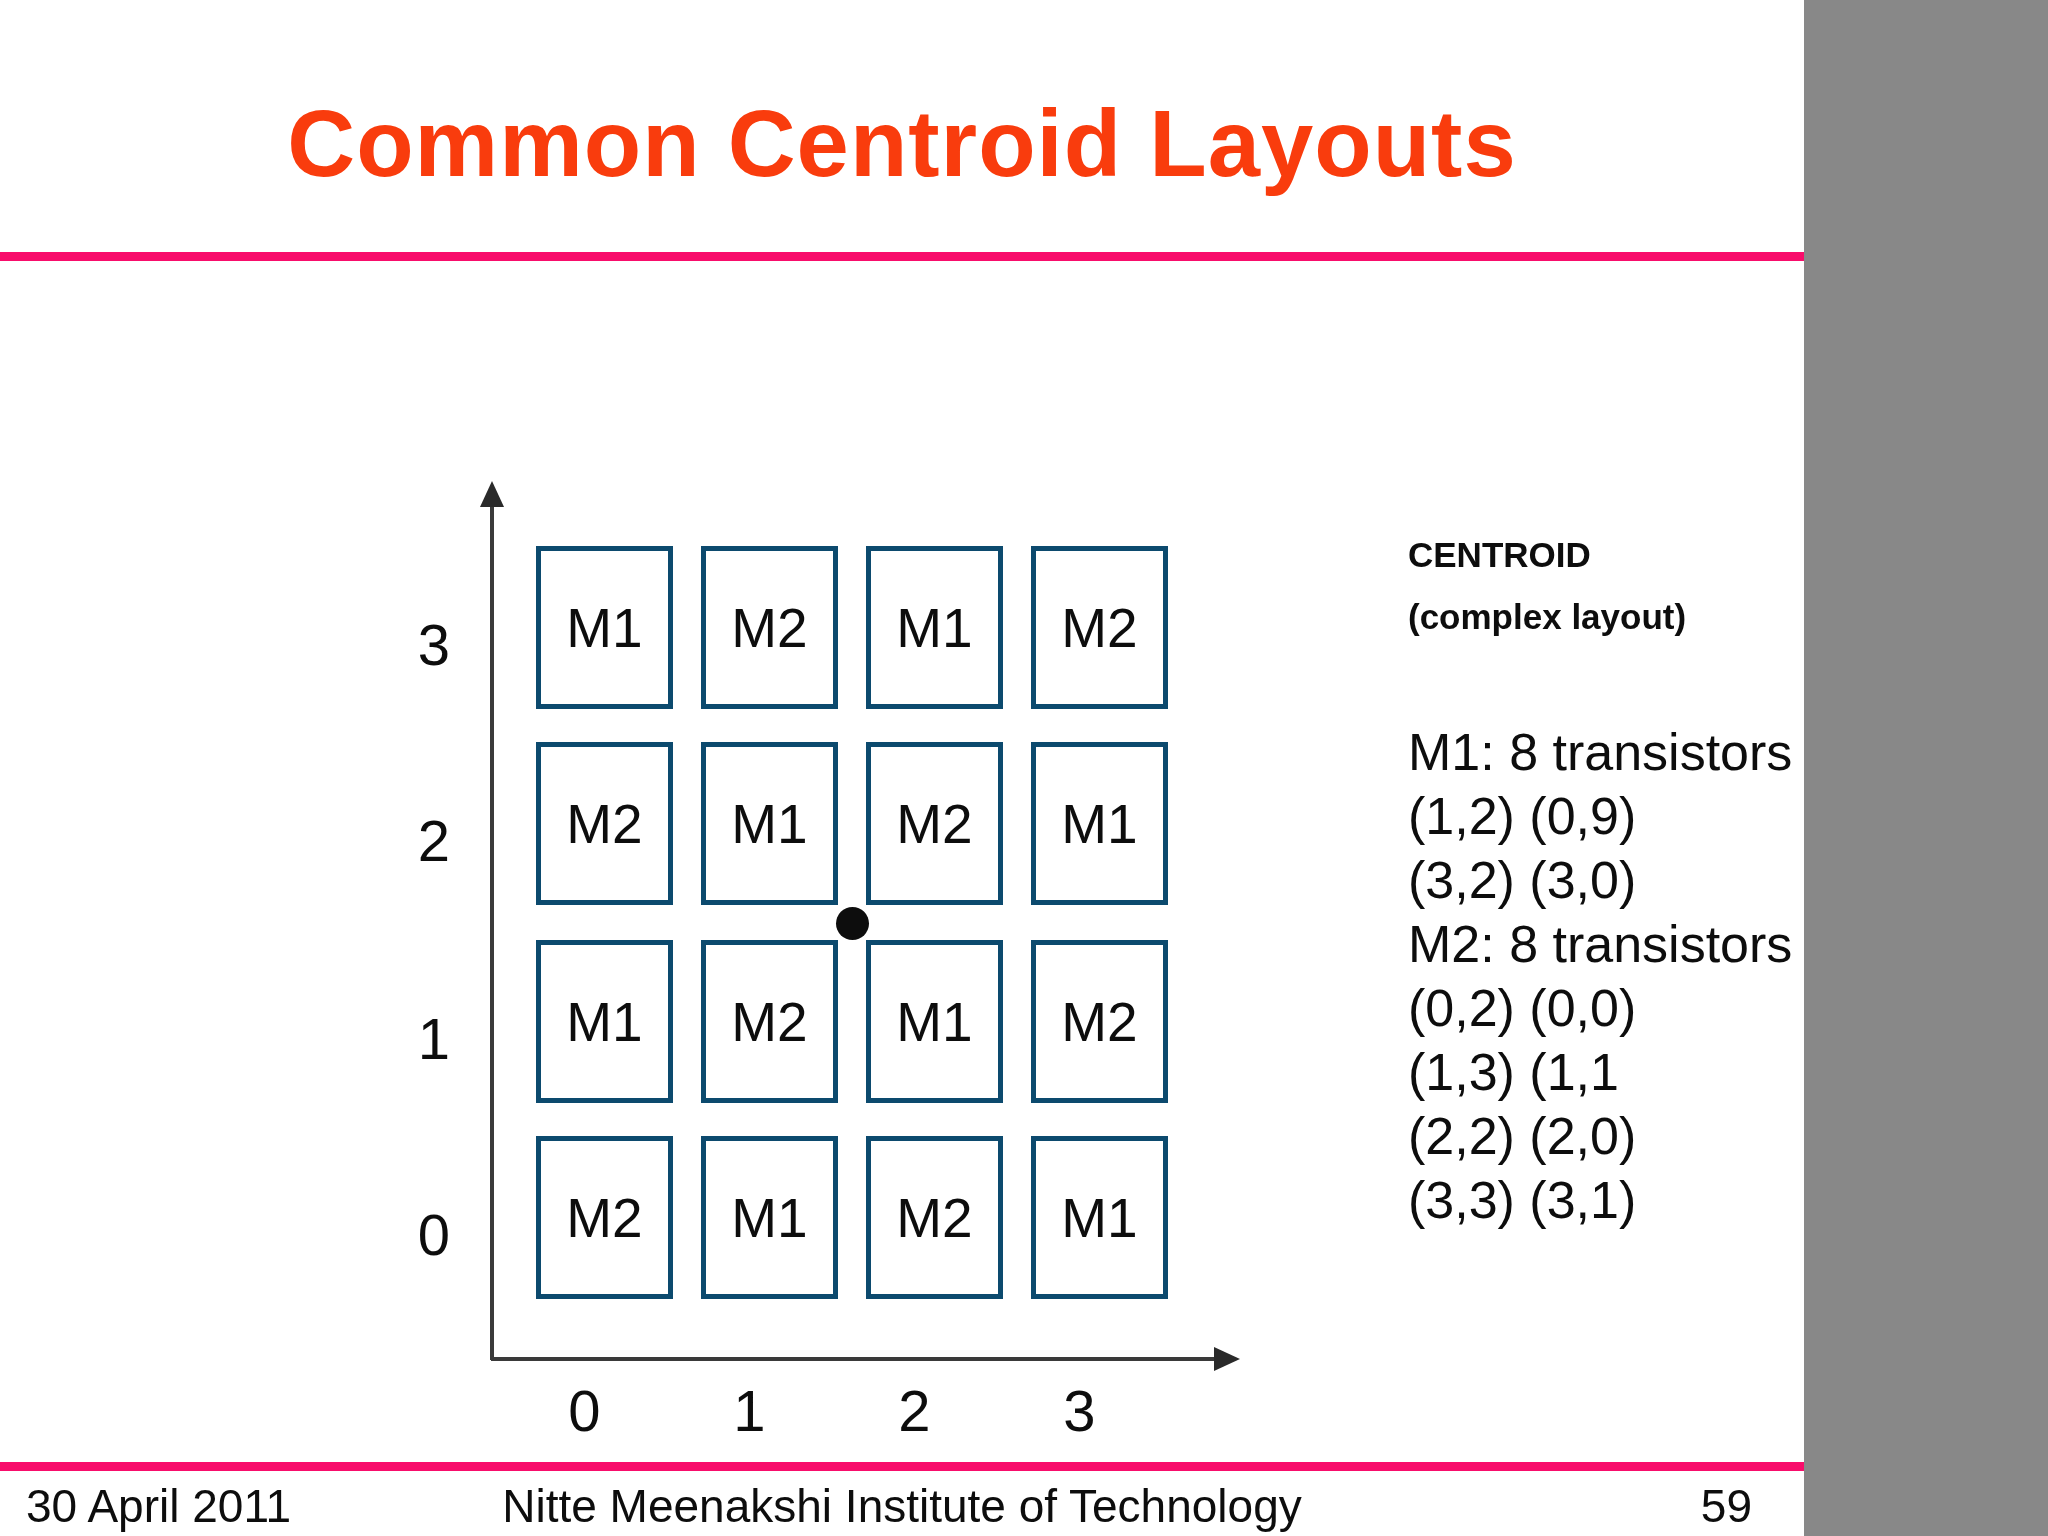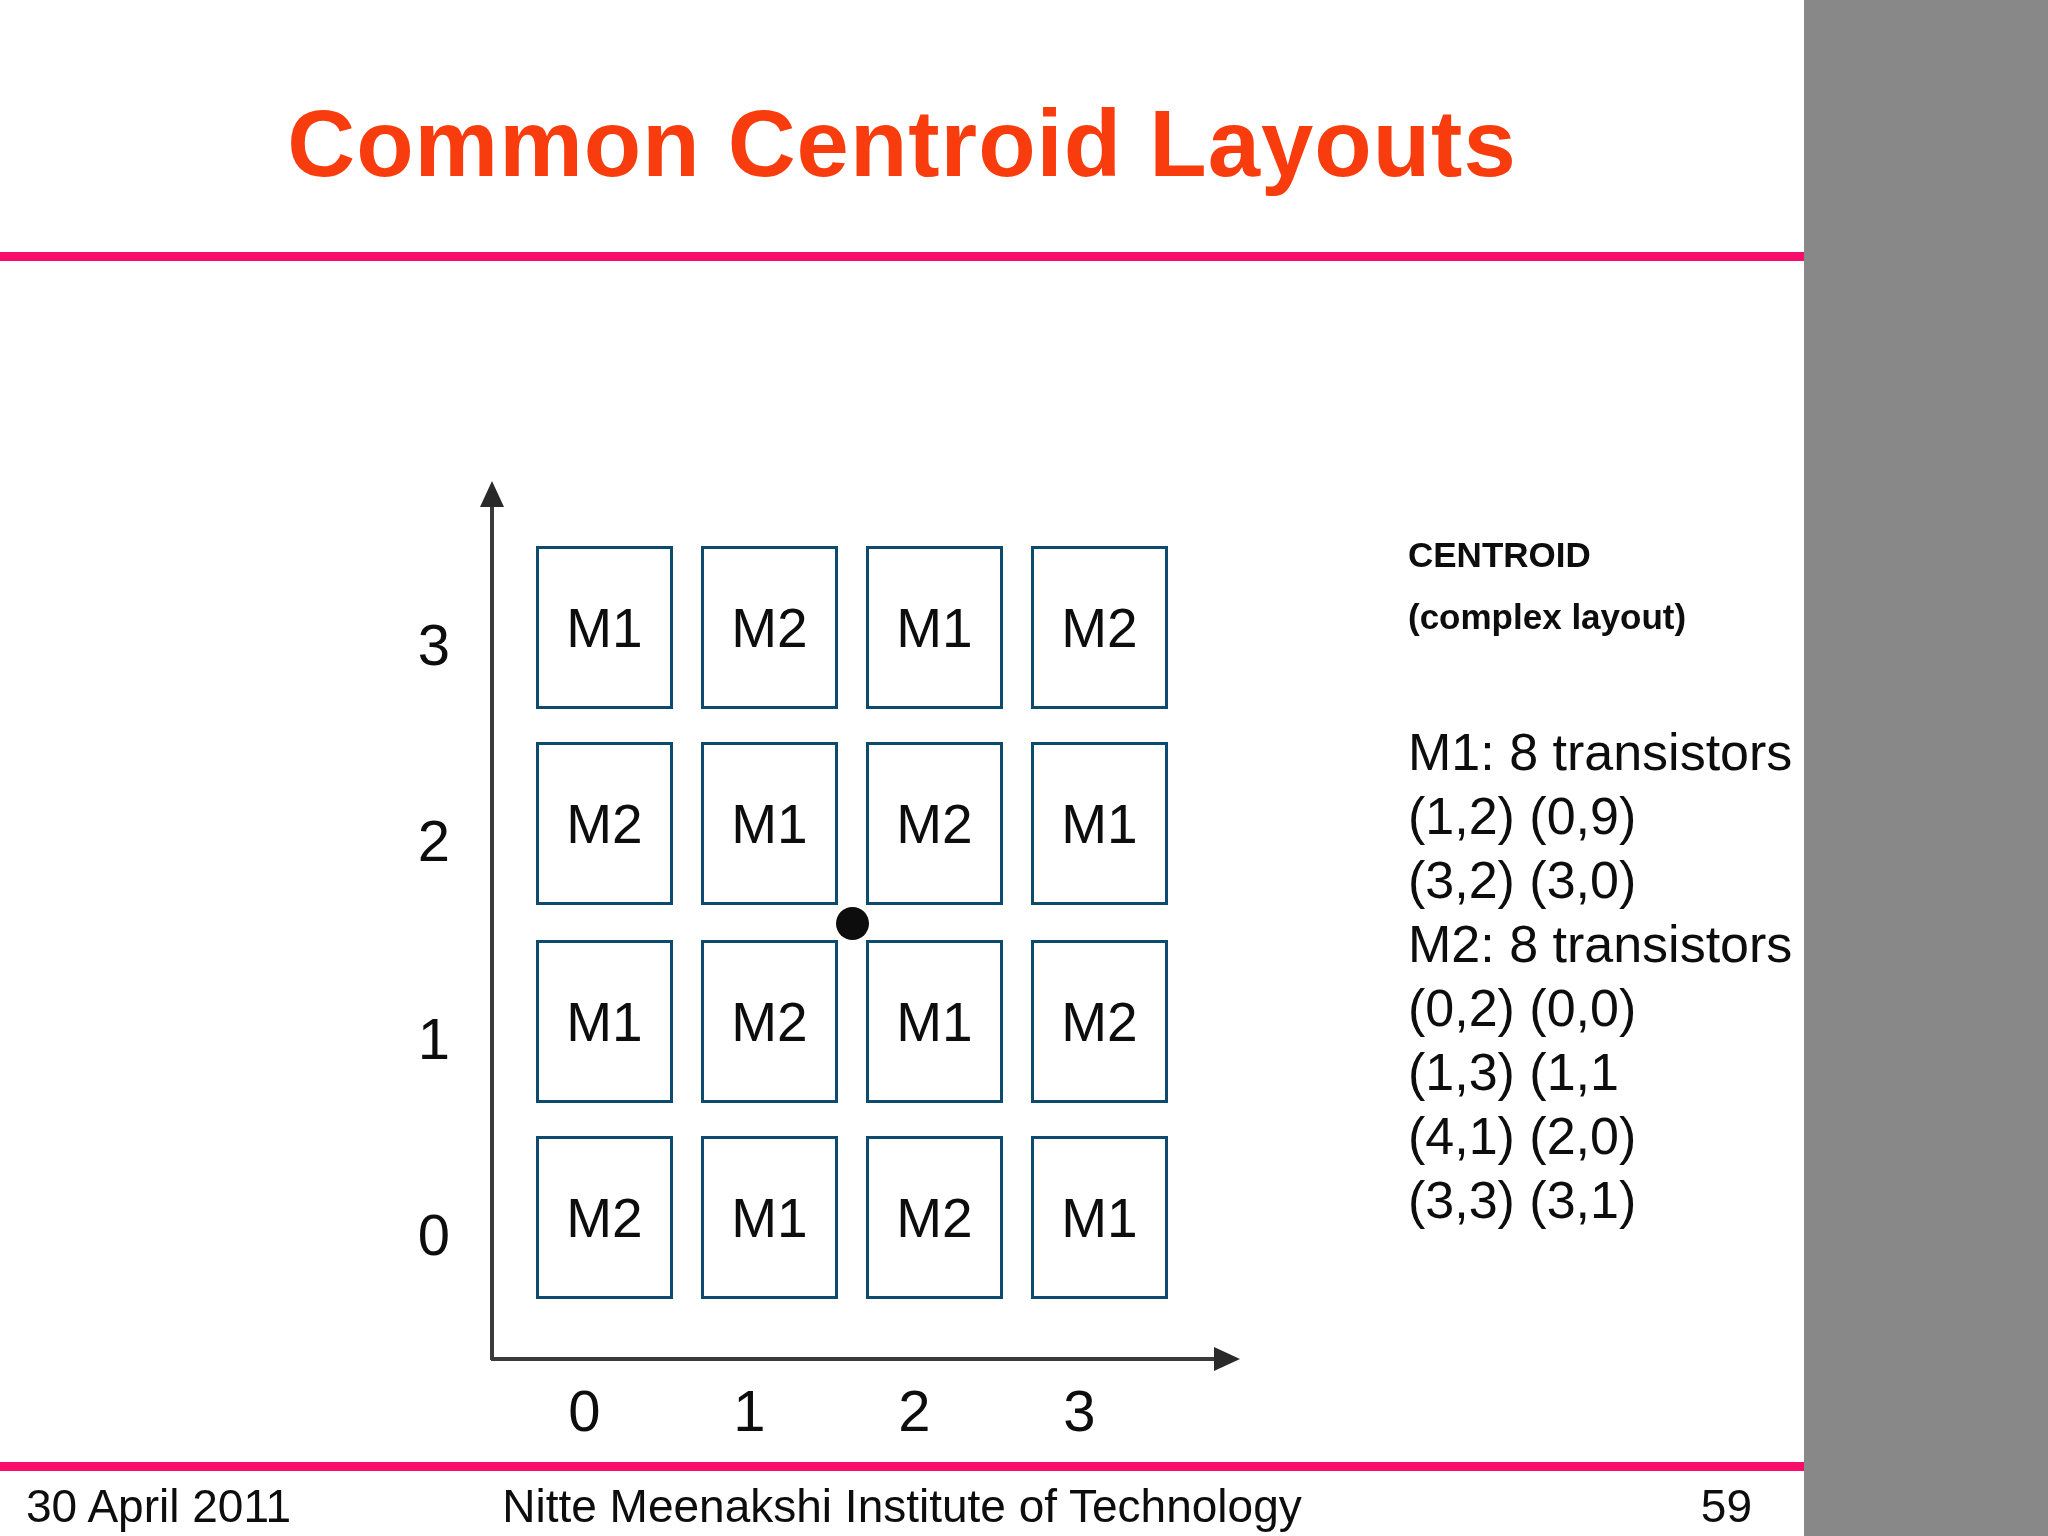--- a/index.html
+++ b/index.html
@@ -34,21 +34,21 @@
     border-left:12px solid transparent; border-right:12px solid transparent;
     border-bottom:26px solid #2a2a2a;
   }
   #x-axis-arrow {
     left:1214px; top:1347px;
     border-top:12px solid transparent; border-bottom:12px solid transparent;
     border-left:26px solid #2a2a2a;
   }
   .cell {
     position:absolute; width:137px; height:163px;
-    border:3px solid #0c4a6e; background:#fff;
+    border:5px solid #0c4a6e; background:#fff;
     box-sizing:border-box;
     display:flex; align-items:center; justify-content:center;
     font-size:55px; color:#0d0d0d;
   }
   #center-dot {
     position:absolute; left:836px; top:907px;
     width:33px; height:33px; border-radius:50%;
     background:#0d0d0d;
   }
   .y-tick {
@@ -131,21 +131,21 @@
       <div id="m1-coords">
           <div class="ann-line">(1,2) (0,9)</div>
           <div class="ann-line">(3,2) (3,0)</div>
         </div>
     </div>
     <div id="m2-block">
       <div class="ann-line">M2: 8 transistors</div>
       <div id="m2-coords">
           <div class="ann-line">(0,2) (0,0)</div>
           <div class="ann-line">(1,3) (1,1</div>
-          <div class="ann-line">(4,1) (2,0)</div>
+          <div class="ann-line">(2,2) (2,0)</div>
           <div class="ann-line">(3,3) (3,1)</div>
         </div>
     </div>
   </div>
 
   <div id="rule-bottom" class="accent-rule"></div>
 
   <div id="footer">
     <span id="footer-date">30 April 2011</span>
     <span id="footer-institution">Nitte Meenakshi Institute of Technology</span>

